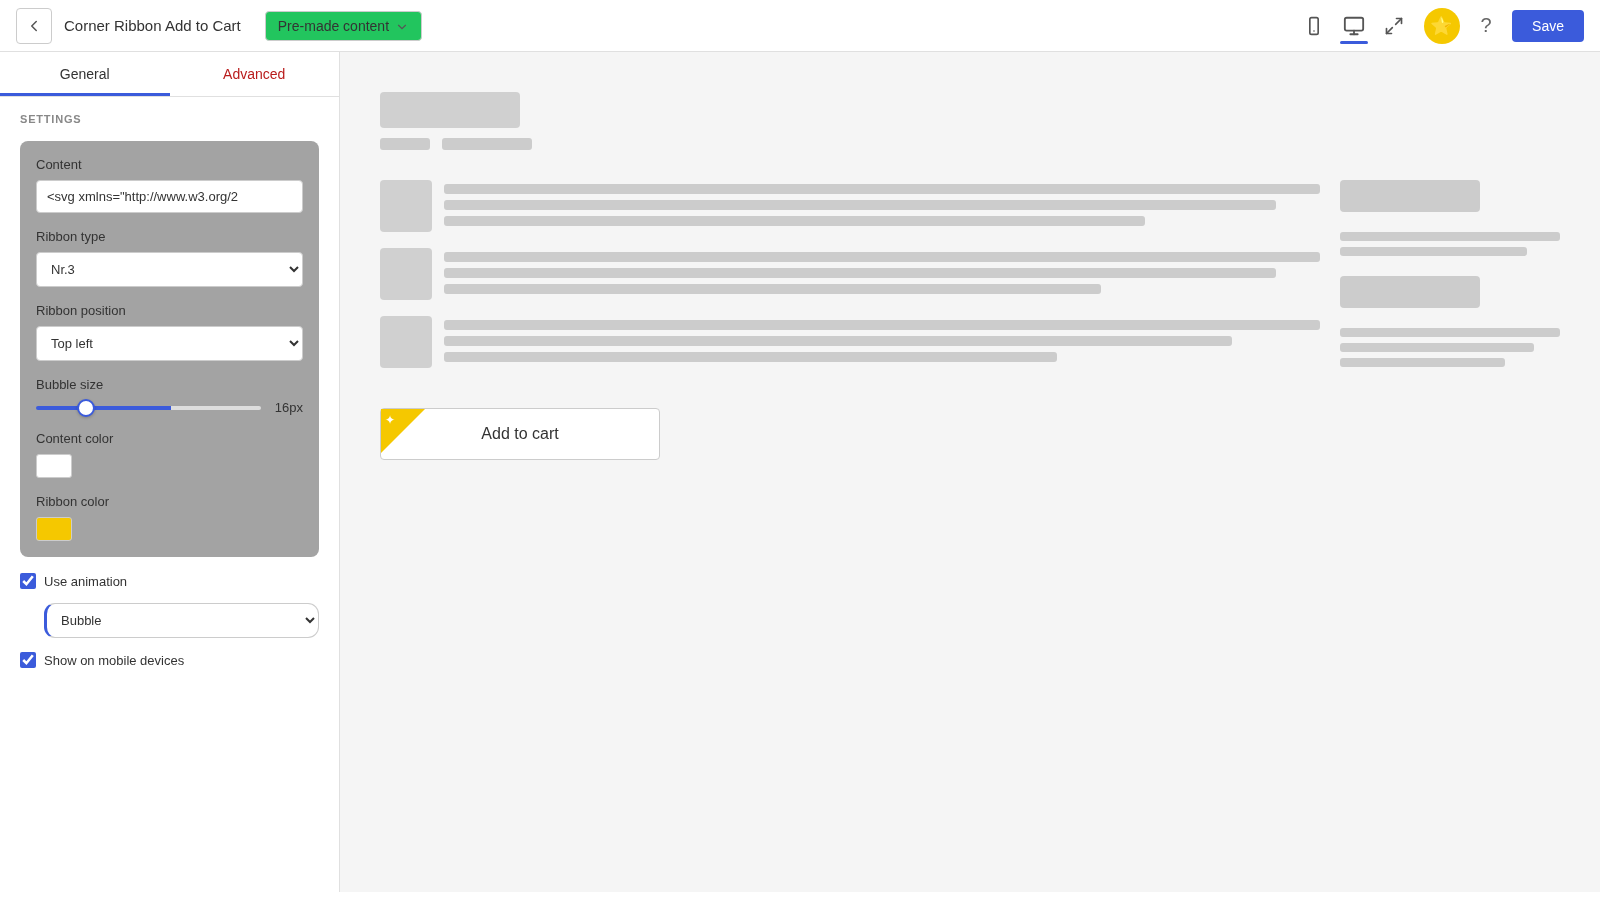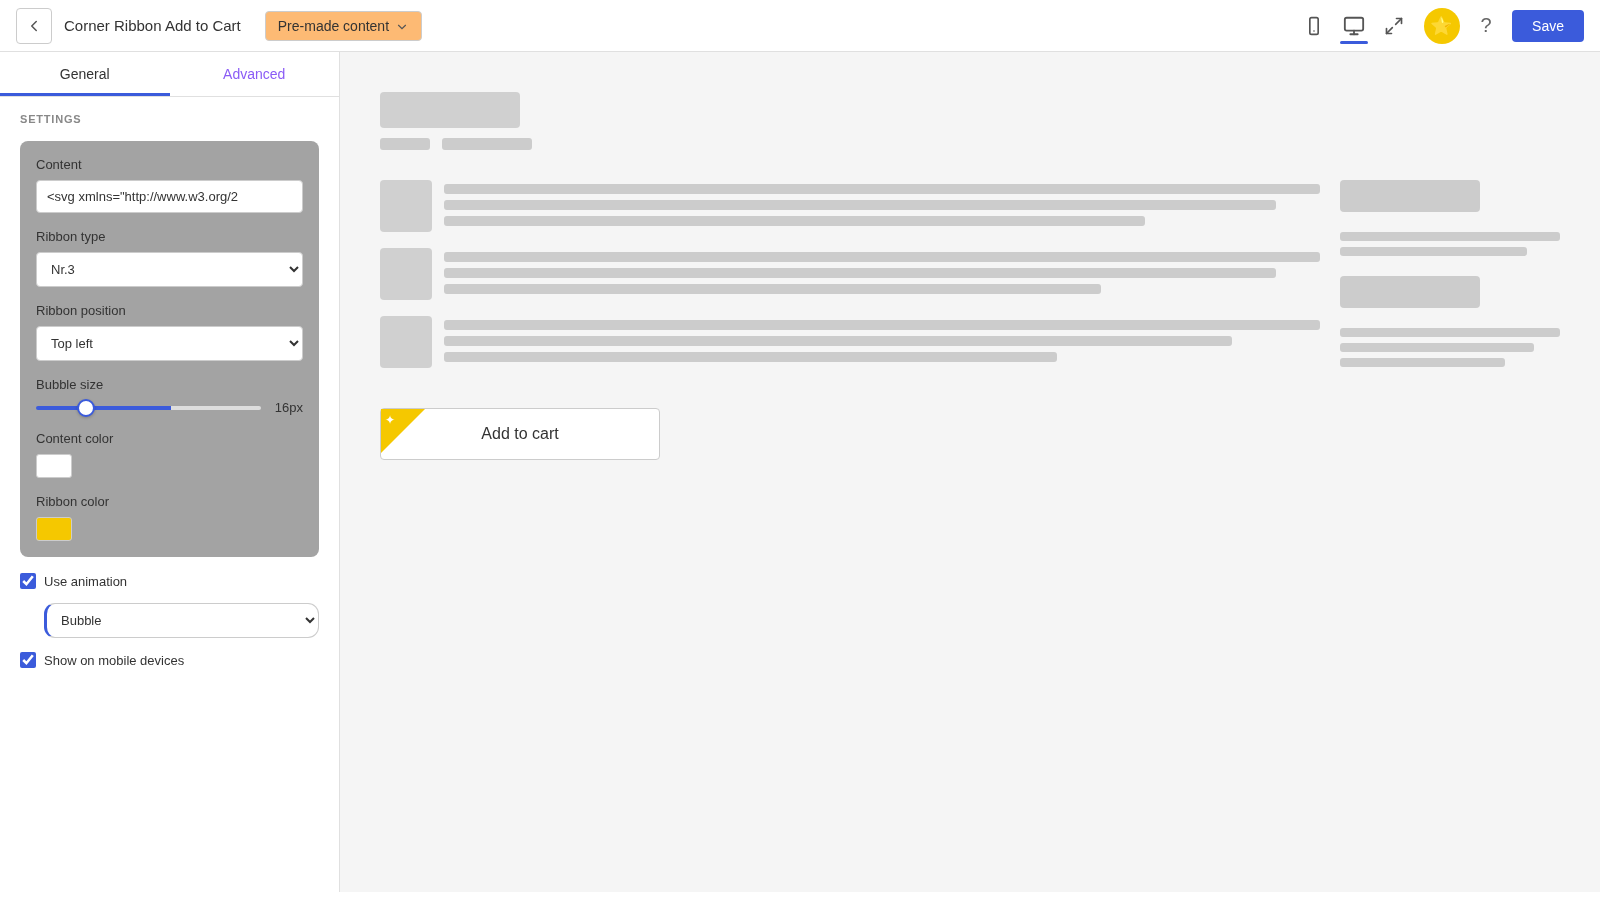--- a/index.html
+++ b/index.html
@@ -12,21 +12,21 @@
     }
     .header-back-btn {
       width: 36px; height: 36px; border: 1px solid #ccc; border-radius: 4px;
       display: flex; align-items: center; justify-content: center;
       cursor: pointer; background: #fff;
     }
     .header-title { font-size: 15px; font-weight: 500; flex: 0 0 auto; margin-right: 12px; }
     .premade-dropdown {
       display: flex; align-items: flex-end; gap: 6px;
       border: 1px solid #ccc; border-radius: 4px; padding: 6px 12px;
-      cursor: pointer; background: #fdba74; font-size: 14px;
+      cursor: pointer; background: #22c55e; font-size: 14px;
     }
     .header-spacer { flex: 1; }
     .header-device-icons { display: flex; gap: 4px; align-items: center; }
     .device-icon-btn {
       width: 36px; height: 36px; display: flex; align-items: center; justify-content: center;
       cursor: pointer; border-radius: 4px; border: none; background: transparent; position: relative;
     }
     .device-icon-btn.active::after {
       content: ''; position: absolute; bottom: 0; left: 50%; transform: translateX(-50%);
       width: 28px; height: 3px; background: #3b5bdb; border-radius: 2px;
@@ -51,21 +51,21 @@
     
     .sidebar {
       width: 340px; min-width: 340px; border-right: 1px solid #e0e0e0;
       display: flex; flex-direction: column; overflow-y: auto;
     }
 
     
     .tabs { display: flex; border-bottom: 1px solid #e0e0e0; }
     .tab {
       flex: 1; text-align: center; padding: 14px 0; cursor: pointer;
-      font-size: 14px; color: #8b5cf6; position: relative;
+      font-size: 14px; color: #b91c1c; position: relative;
     }
     .tab.active { color: #333; font-weight: 400; }
     .tab.active::after {
       content: ''; position: absolute; bottom: 0; left: 0; right: 0;
       height: 3px; background: #3b5bdb;
     }
 
     
     .settings-section { padding: 16px 20px; }
     .section-label { font-size: 11px; font-weight: 700; color: #888; letter-spacing: 0.8px; margin-bottom: 16px; }

